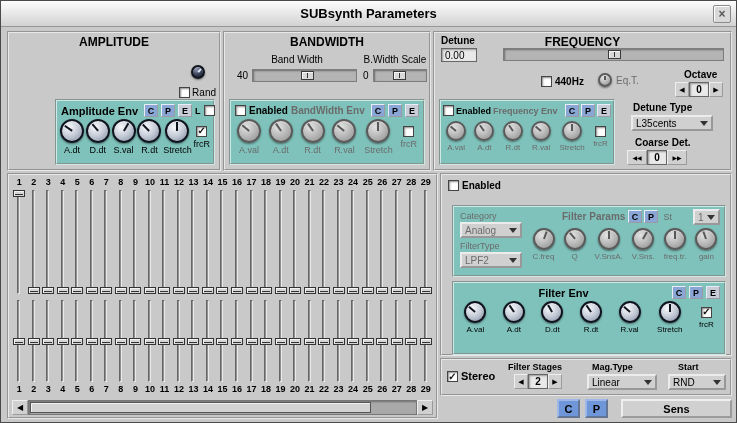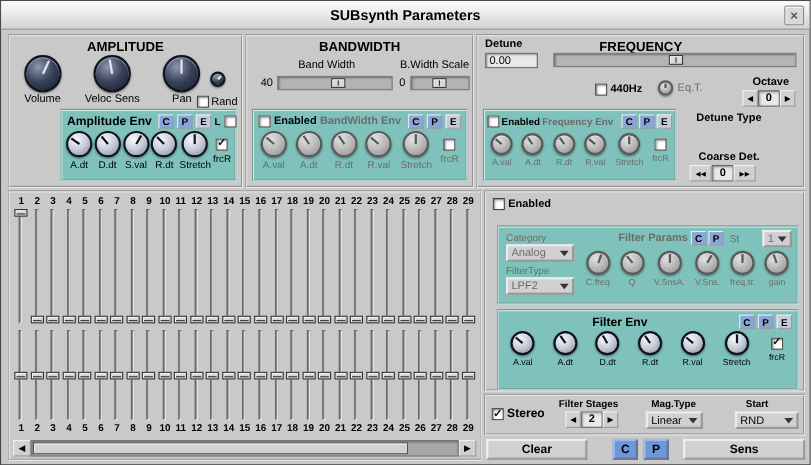--- a/index.html
+++ b/index.html
@@ -109,40 +109,20 @@
 
   <div class="titlebar">
     <span>SUBsynth Parameters</span>
     <span class="close-btn">
       <span>×</span>
     </span>
   </div>
 
   <div class="panel" style="left:6px;top:30px;width:214px;height:140px;">
     <div class="ptitle">AMPLITUDE</div>
-    <div style="position:absolute;left:2px;top:17px;width:182px;display:flex;justify-content:space-around;">
-      <div class="kgroup">
-        <div class="knob dark k34" style="--rot:25deg">
-            <i class="kptr"></i>
-          </div>
-        <div class="klabel k10">Volume</div>
-      </div>
-      <div class="kgroup">
-        <div class="knob dark k34" style="--rot:-10deg">
-            <i class="kptr"></i>
-          </div>
-        <div class="klabel k10">Veloc Sens</div>
-      </div>
-      <div class="kgroup">
-        <div class="knob dark k34" style="--rot:0deg">
-            <i class="kptr"></i>
-          </div>
-        <div class="klabel k10">Pan</div>
-      </div>
-    </div>
     <div class="knob dark k14" style="position:absolute;right:14px;top:32px;--rot:40deg">
         <i class="kptr"></i>
       </div>
     <div style="position:absolute;right:3px;top:54px;display:flex;align-items:center;gap:2px;">
       <span class="cb"></span>
       <span class="klabel k10">Rand</span>
     </div>
     <div class="teal" style="position:absolute;left:4px;top:66px;right:4px;bottom:4px;margin-left:42px;">
       <div class="ehead">
         <span class="etitle" style="font-size:11px">Amplitude Env</span>
@@ -257,21 +237,21 @@
             <span class="cb"></span>
             <div class="klabel k9 dis-t">frcR</div>
           </div>
       </div>
     </div>
   </div>
 
   <div class="panel" style="left:432px;top:30px;width:299px;height:140px;">
     <div class="ptitle">FREQUENCY</div>
     <div class="klabel k10 bold" style="position:absolute;left:6px;top:3px;">Detune</div>
-    <div class="val" style="position:absolute;left:6px;top:15px;width:48px;">0.00</div>
+    <div class="val" style="position:absolute;left:6px;top:15px;width:36px;">0.00</div>
     <div class="hs" style="position:absolute;left:68px;top:15px;right:6px;">
         <div class="hsh" style="left:50%;"></div>
       </div>
 
     <div style="position:absolute;left:106px;top:43px;display:flex;align-items:center;gap:3px;">
       <span class="cb"></span>
       <span class="klabel k10 bold">440Hz</span>
     </div>
     <div class="knob dis k14" style="position:absolute;left:163px;top:40px;--rot:0deg">
         <i class="kptr"></i>
@@ -330,20 +310,24 @@
             <div class="klabel k8 dis-t">Stretch</div>
           </div>
         <div class="kgroup">
             <span class="cb"></span>
             <div class="klabel k8 dis-t">frcR</div>
           </div>
       </div>
     </div>
 
     <div class="klabel k10 bold" style="position:absolute;left:198px;top:70px;">Detune Type</div>
+    <div class="dd" style="position:absolute;left:196px;top:82px;width:82px;">
+      <span class="ddtxt">L35cents</span>
+      <span class="dda"></span>
+    </div>
     <div class="klabel k10 bold" style="position:absolute;left:200px;top:105px;">Coarse Det.</div>
     <div class="counter" style="position:absolute;left:192px;top:117px;">
       <span class="cntb" style="width:20px;font-size:6px;">
           <span>◀◀</span>
         </span>
       <span class="cntv">0</span>
       <span class="cntb" style="width:20px;font-size:6px;">
           <span>▶▶</span>
         </span>
     </div>
@@ -841,34 +825,31 @@
     <div class="counter" style="position:absolute;left:72px;top:14px;">
       <span class="cntb">
           <span>◀</span>
         </span>
       <span class="cntv">2</span>
       <span class="cntb">
           <span>▶</span>
         </span>
     </div>
     <div class="klabel k9 bold" style="position:absolute;left:150px;top:2px;">Mag.Type</div>
-    <div class="dd" style="position:absolute;left:145px;top:14px;width:52px;">
+    <div class="dd" style="position:absolute;left:145px;top:14px;width:70px;">
       <span class="ddtxt">Linear</span>
       <span class="dda"></span>
     </div>
     <div class="klabel k9 bold" style="position:absolute;left:236px;top:2px;">Start</div>
     <div class="dd" style="position:absolute;left:226px;top:14px;width:58px;">
       <span class="ddtxt">RND</span>
       <span class="dda"></span>
     </div>
   </div>
 
-  <div class="btn" style="position:absolute;left:441px;top:398px;width:92px;height:19px;">
-      <span>Clear</span>
-    </div>
   <div class="btnblue" style="position:absolute;left:556px;top:398px;width:23px;height:19px;">
       <span>C</span>
     </div>
   <div class="btnblue" style="position:absolute;left:584px;top:398px;width:23px;height:19px;">
       <span>P</span>
     </div>
   <div class="btn" style="position:absolute;left:620px;top:398px;width:111px;height:19px;">
       <span>Sens</span>
     </div>
 

